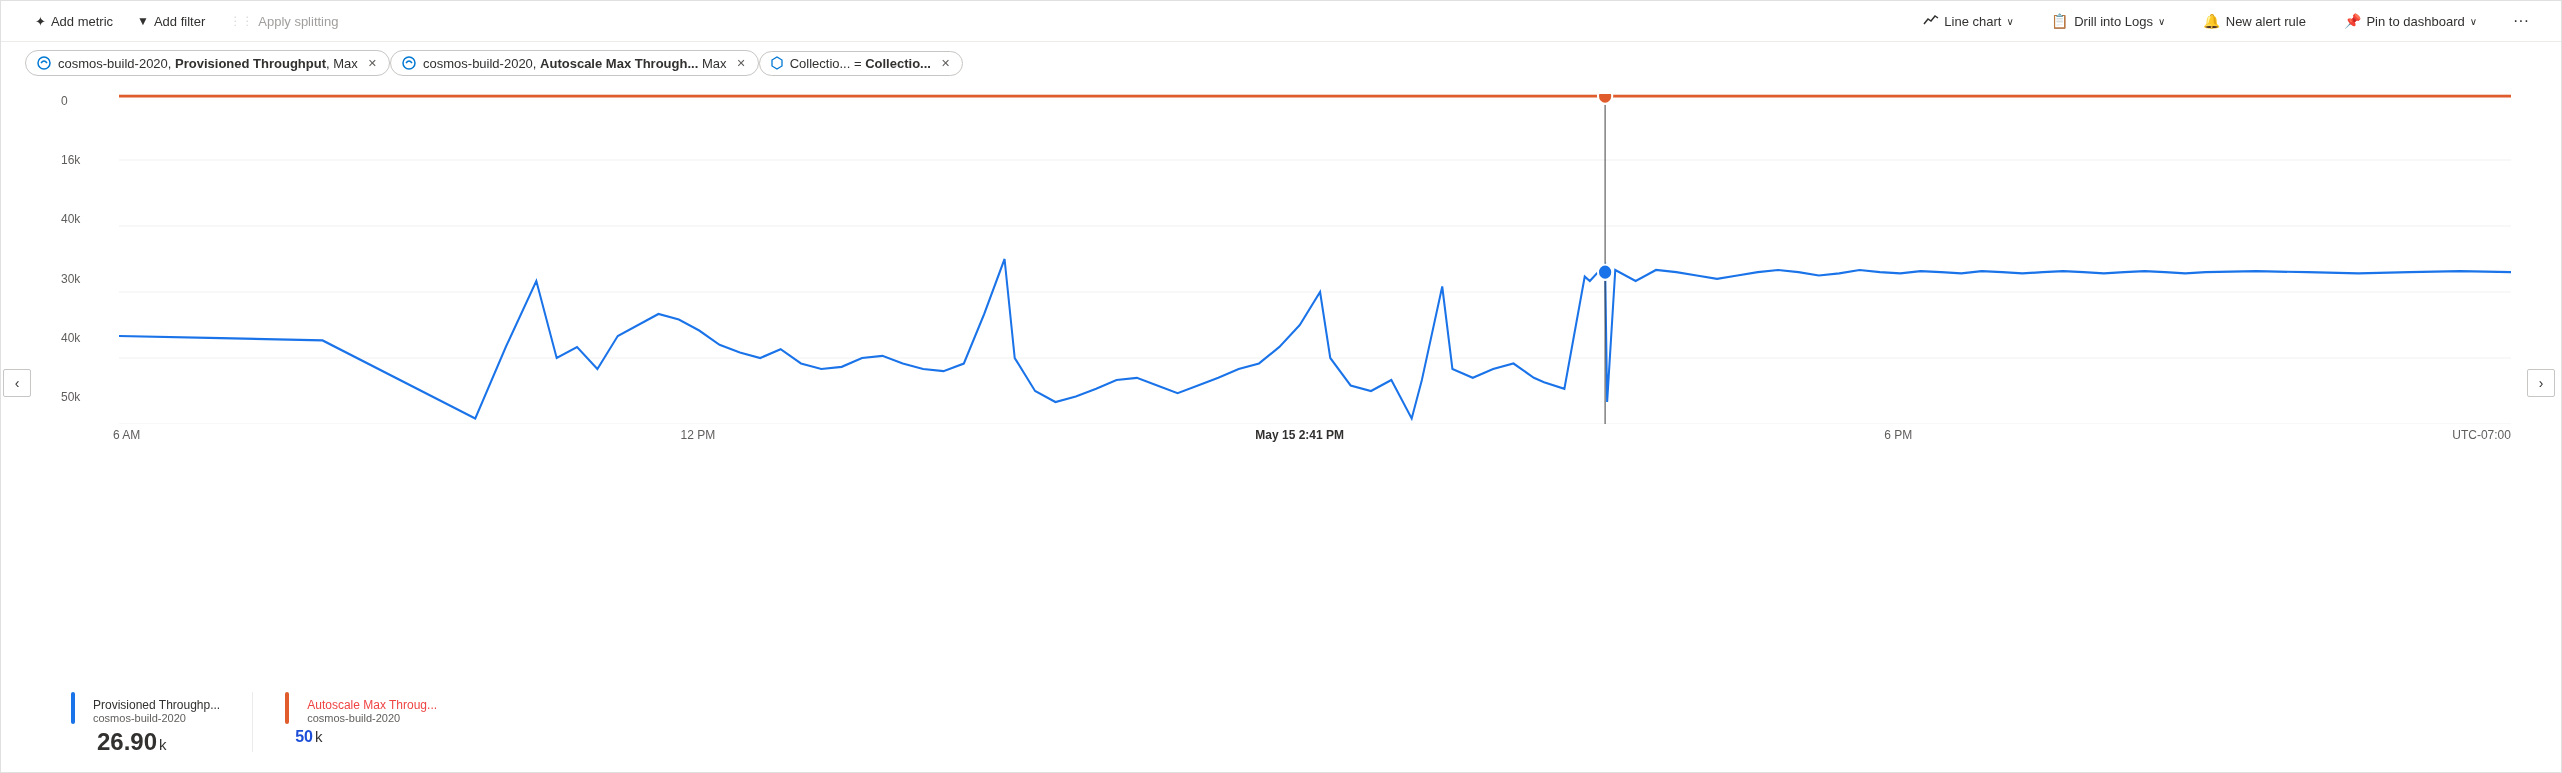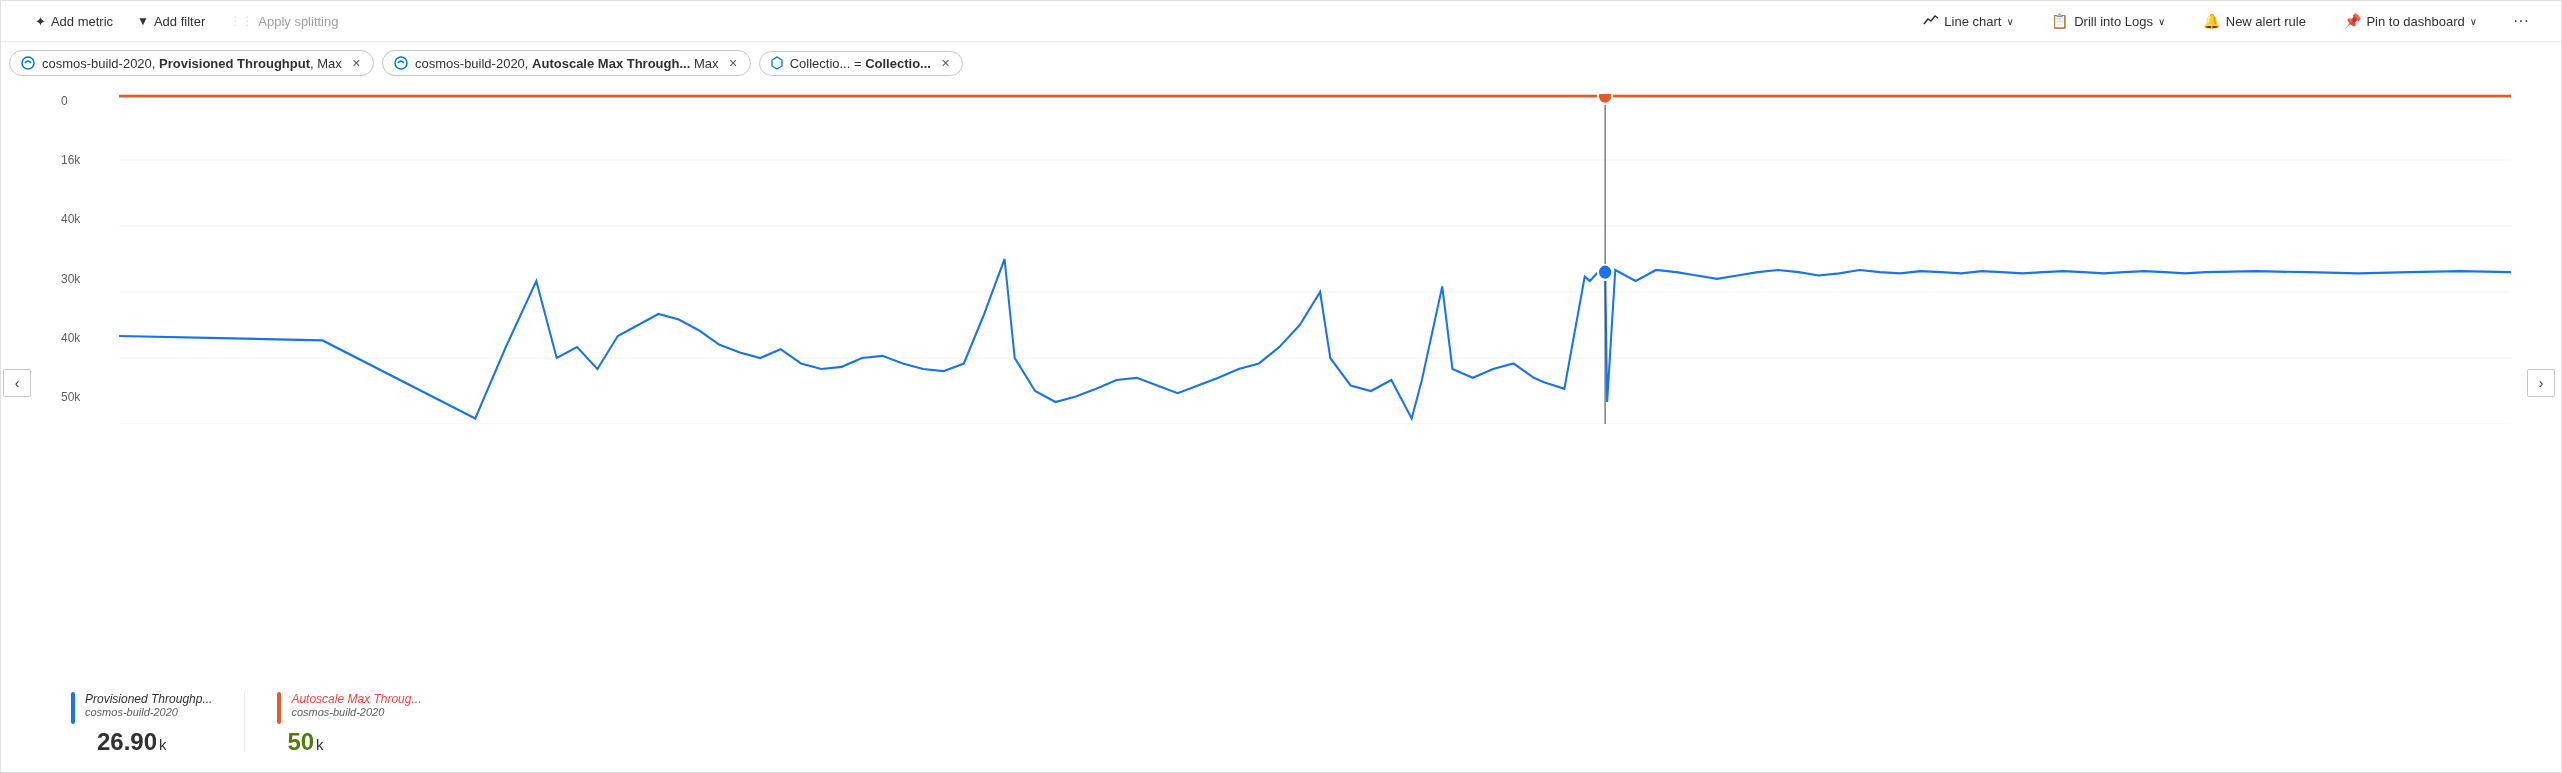--- a/index.html
+++ b/index.html
@@ -73,22 +73,21 @@
       background: transparent;
       cursor: pointer;
       font-size: 16px;
       color: #323130;
       border-radius: 2px;
     }
 
     .filter-bar {
       display: flex;
       align-items: center;
-      padding: 8px 8px;
-      gap: 8px;
+      padding: 8px 24px;
       flex-wrap: wrap;
     }
     .filter-chip {
       display: flex;
       align-items: center;
       gap: 6px;
       border: 1px solid #c8c6c4;
       border-radius: 16px;
       padding: 4px 12px 4px 10px;
       background: #fff;
@@ -145,25 +144,24 @@
       gap: 32px;
       padding: 10px 24px 16px 70px;
     }
     .legend-item {
       display: flex;
       flex-direction: column;
       gap: 2px;
     }
     .legend-item-header {
       display: flex;
-      align-items: flex-start;
-      gap: 10px;
+      align-items: flex-end;
+      gap: 18px;
       font-size: 12px;
       color: #323130;
-      font-style: italic;
     }
     .legend-color-bar {
       width: 4px;
       height: 32px;
       border-radius: 2px;
       flex-shrink: 0;
     }
     .legend-sep {
       width: 1px;
       height: 60px;
@@ -404,20 +402,27 @@
 
           <line x1="1460" y1="0" x2="1460" y2="300" stroke="#444" stroke-width="1" stroke-dasharray="none"></line>
 
           <circle cx="1460" cy="2" r="7" fill="#e05c2c" stroke="#fff" stroke-width="2"></circle>
 
           <circle cx="1460" cy="162" r="7" fill="#1a73e8" stroke="#fff" stroke-width="2"></circle>
         </svg>
       </div>
     </div>
 
+    <div style="display:flex; justify-content:space-between; padding: 4px 50px 0 112px; font-size:12px; color:#605e5c;">
+      <span>6 AM</span>
+      <span>12 PM</span>
+      <span style="font-weight:600; color:#323130;">May 15 2:41 PM</span>
+      <span>6 PM</span>
+      <span>UTC-07:00</span>
+    </div>
   </div>
 
   <div class="legend-area">
 
     <div class="legend-item">
       <div class="legend-item-header">
         <div class="legend-color-bar" style="background:#1a73e8;"></div>
         <div>
           <div style="font-size:12px; color:#323130;">Provisioned Throughp...</div>
           <div style="font-size:11px; color:#605e5c;">cosmos-build-2020</div>
@@ -433,20 +438,20 @@
 
     <div class="legend-item">
       <div class="legend-item-header">
         <div class="legend-color-bar" style="background:#e05c2c;"></div>
         <div>
           <div style="font-size:12px; color:#ef4444;">Autoscale Max Throug...</div>
           <div style="font-size:11px; color:#605e5c;">cosmos-build-2020</div>
         </div>
       </div>
       <div style="display:flex; align-items:baseline; margin-left:10px; margin-top:2px;">
-        <span style="font-size:24px; font-weight:700; color:#4d7c0f;">50</span>
+        <span style="font-size:16px; font-weight:700; color:#1d4ed8;">50</span>
         <span style="font-size:15px; color:#323130; margin-left:2px;">k</span>
       </div>
     </div>
 
   </div>
 
 </div>
 
 </body></html>

